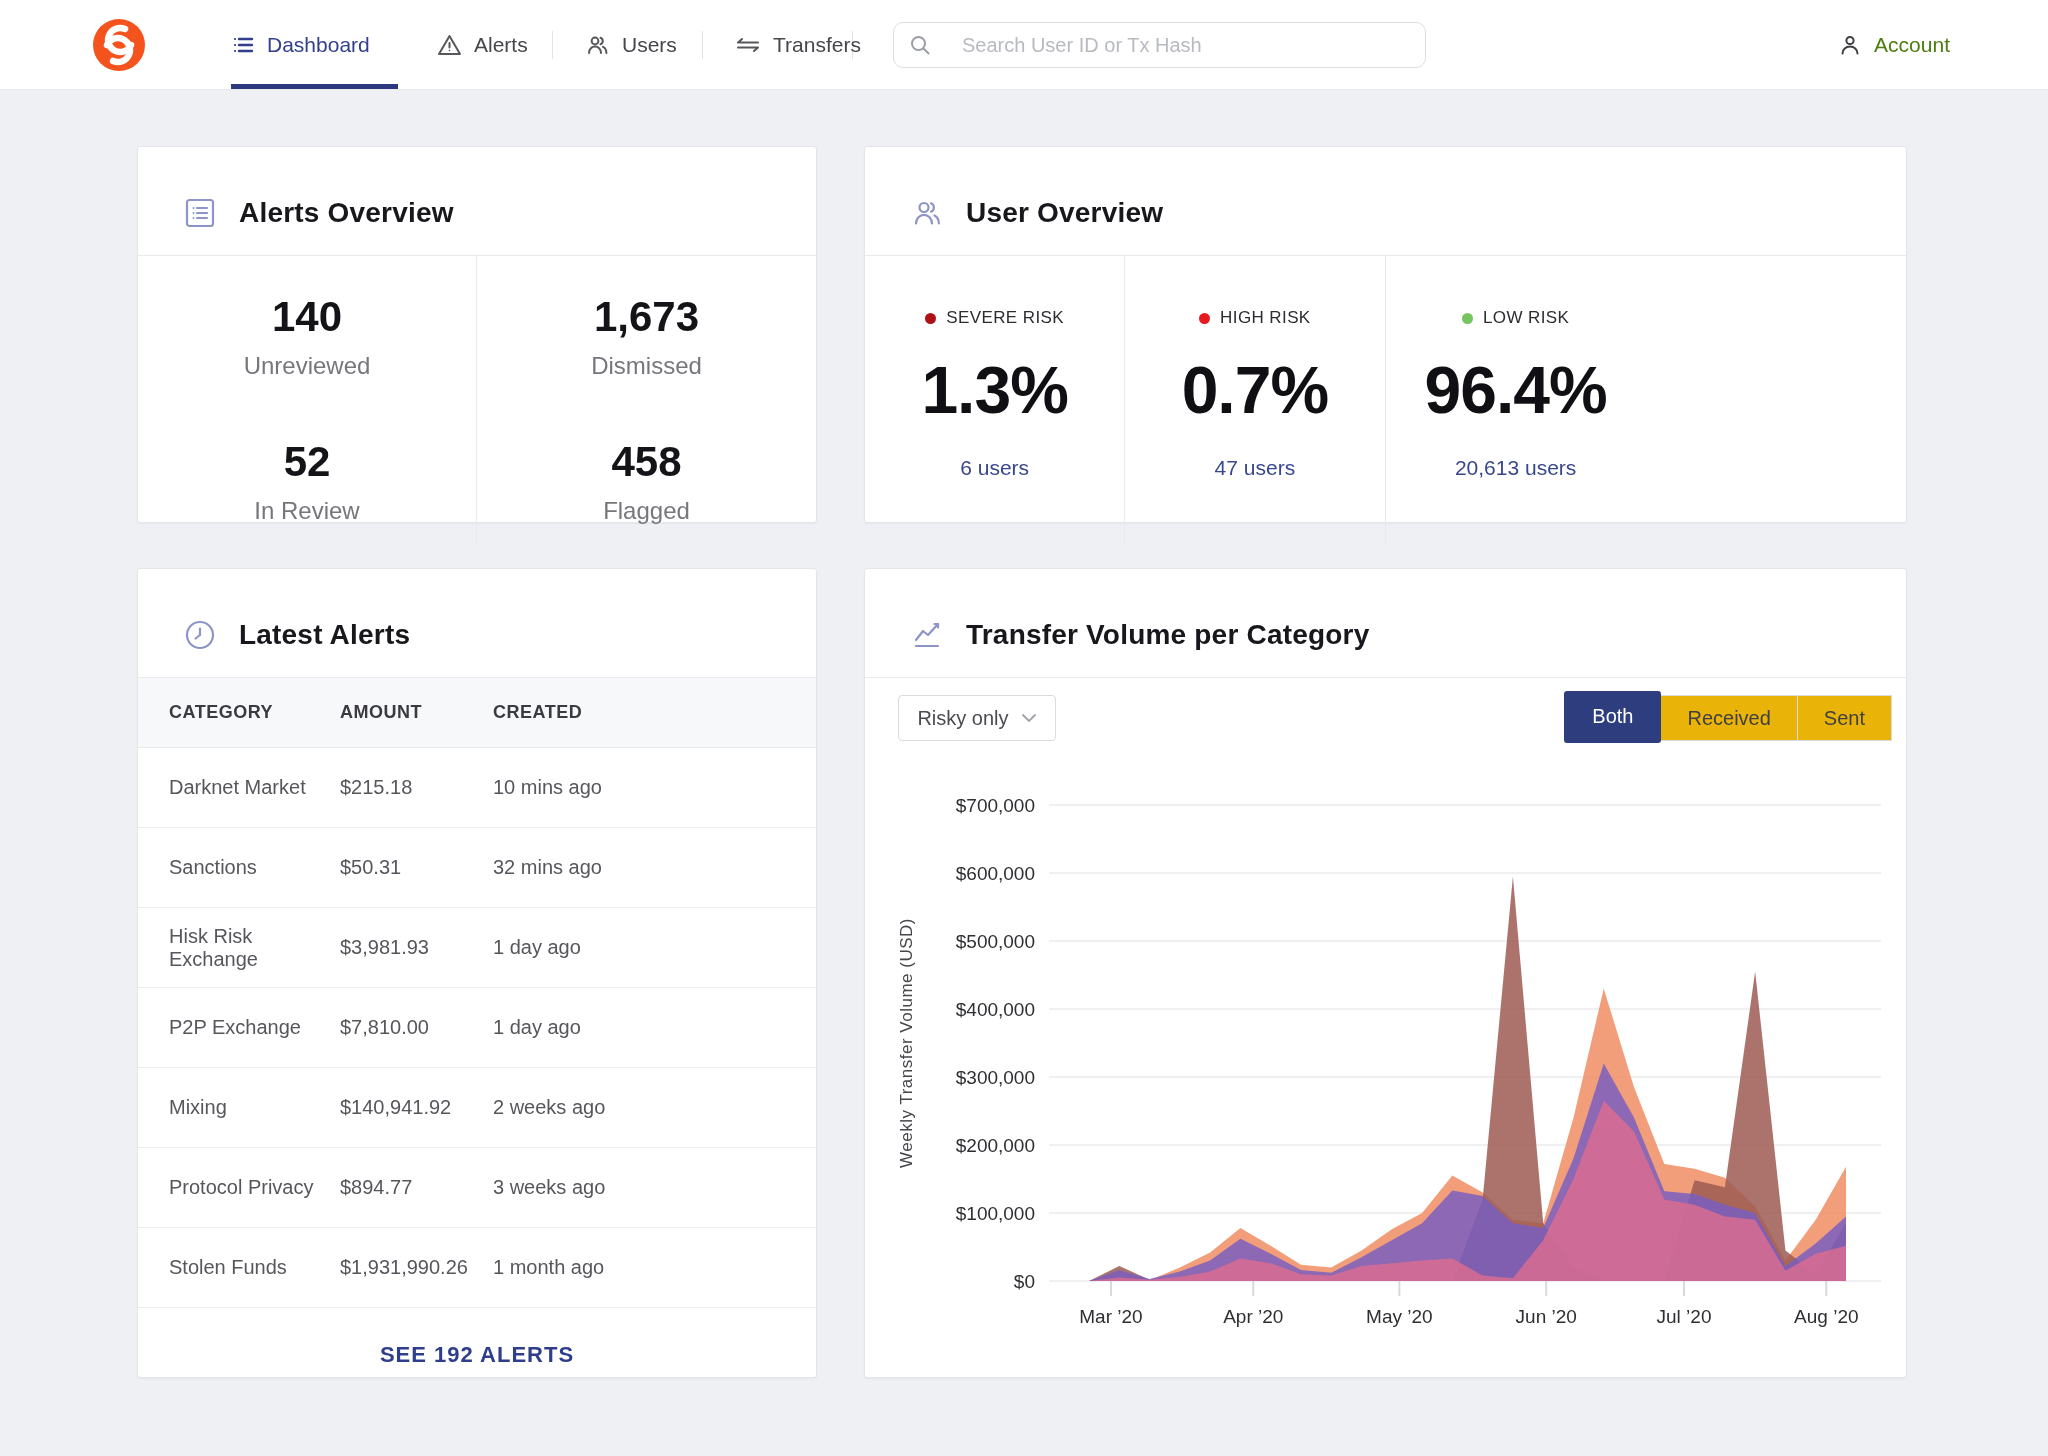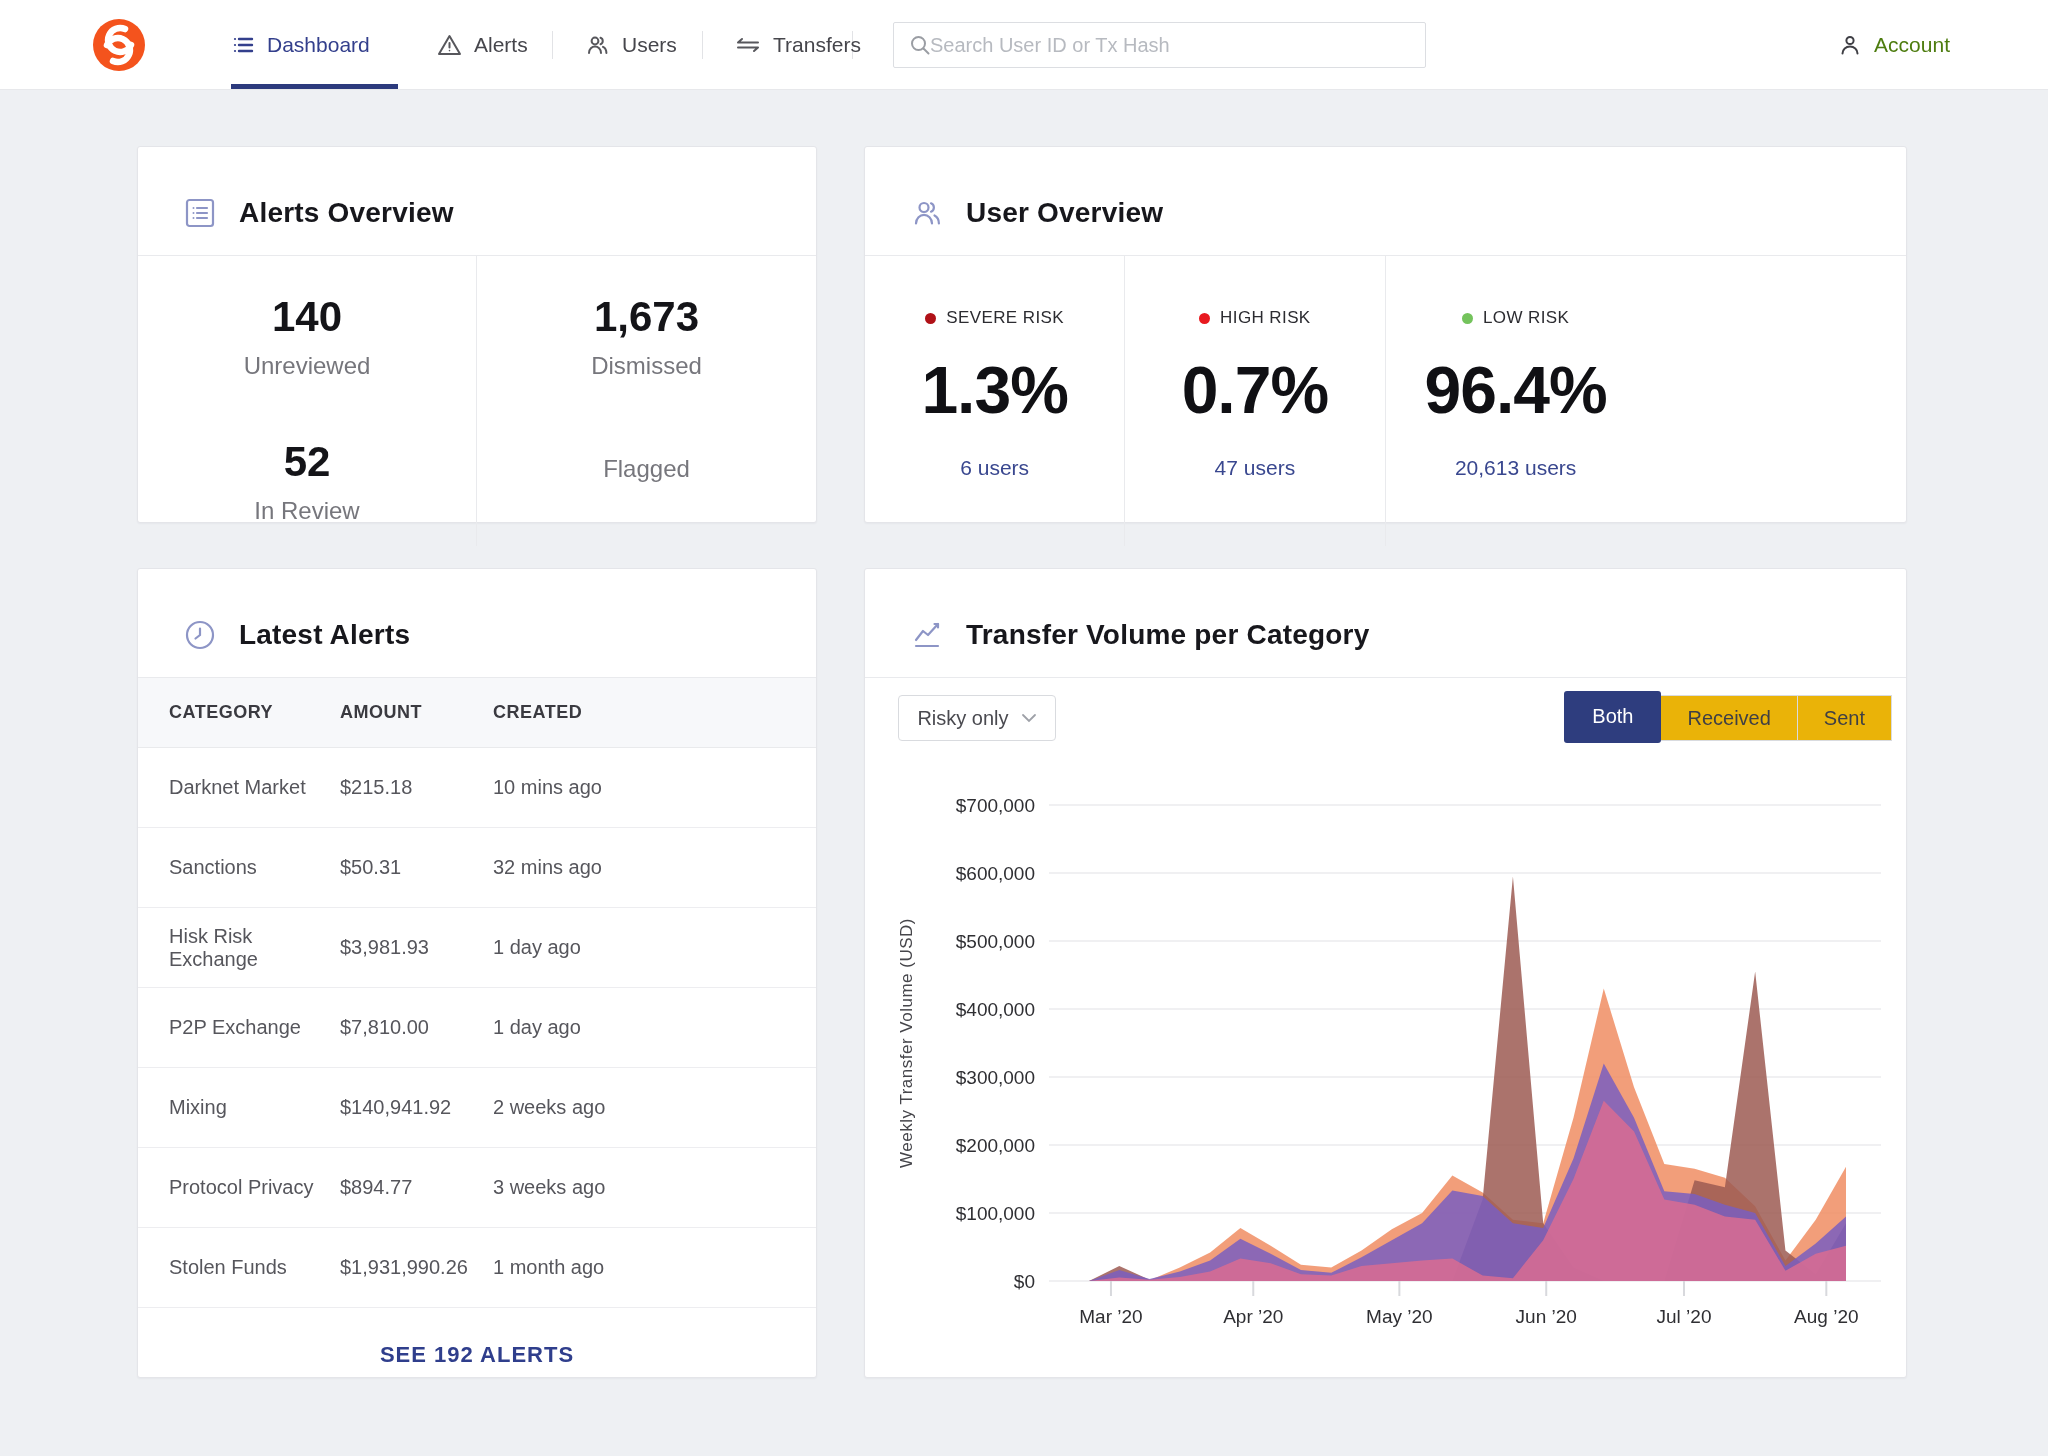--- a/index.html
+++ b/index.html
@@ -9,21 +9,21 @@
 
   
   #nav { position:absolute; left:0; top:0; width:2048px; height:90px; background:#ffffff; border-bottom:1px solid #e7e8eb; }
   .logo { position:absolute; left:92px; top:18px; width:54px; height:54px; cursor:pointer; }
   .nav-item { position:absolute; top:0; height:90px; display:flex; align-items:center; gap:12px; font-size:21px; color:#46464c; cursor:pointer; }
   .nav-item svg { display:block; }
   .nav-item.active { color:#333f8c; }
   .nav-sep { position:absolute; top:31px; width:1px; height:28px; background:#e2e3e6; }
   #active-underline { position:absolute; left:231px; bottom:0; width:167px; height:5px; background:#2c3a7d; }
   #search-wrap { position:absolute; left:893px; top:22px; width:533px; height:46px; }
-  #search-wrap input { width:100%; height:100%; border:1px solid #dcdee2; border-radius:2px; background:#fff; font-size:20px; color:#333; padding:0 16px 0 36px; outline:none; font-family:inherit; }
+  #search-wrap input { width:100%; height:100%; border:1px solid #dcdee2; border-radius:10px; background:#fff; font-size:20px; color:#333; padding:0 16px 0 68px; outline:none; font-family:inherit; }
   #search-wrap input::placeholder { color:#b7bac0; }
   #search-icon { position:absolute; left:16px; top:12px; }
   #account { position:absolute; right:98px; top:0; height:90px; display:flex; align-items:center; gap:12px; font-size:21px; color:#4d7c0f; cursor:pointer; }
 
   
   .card { position:absolute; background:#fff; border:1px solid #e4e5e9; border-radius:3px; box-shadow:0 1px 2px rgba(20,24,40,.04); }
   .card-header { height:86px; display:flex; align-items:center; gap:22px; padding-left:45px; border-bottom:1px solid #e9eaed;margin-top:23px; }
   .card-title { font-size:28px; font-weight:bold; color:#17171c; letter-spacing:.2px; }
   .card-icon { color:#8d95c6; display:flex; }
 
@@ -160,20 +160,21 @@
       </div>
       <div class="ao-cell">
         <div class="ao-value">1,673</div>
         <div class="ao-label">Dismissed</div>
       </div>
       <div class="ao-cell colsep">
         <div class="ao-value">52</div>
         <div class="ao-label">In Review</div>
       </div>
       <div class="ao-cell">
+        <div class="ao-value">458</div>
         <div class="ao-label">Flagged</div>
       </div>
     </div>
   </div>
 
   <div class="card" id="card-users">
     <div class="card-header">
       <span class="card-icon">
         <svg width="34" height="34" viewBox="0 0 34 34" fill="none" stroke="#8d95c6" stroke-width="2.2" stroke-linecap="round">
           <circle cx="14" cy="11.5" r="4.5"></circle>

